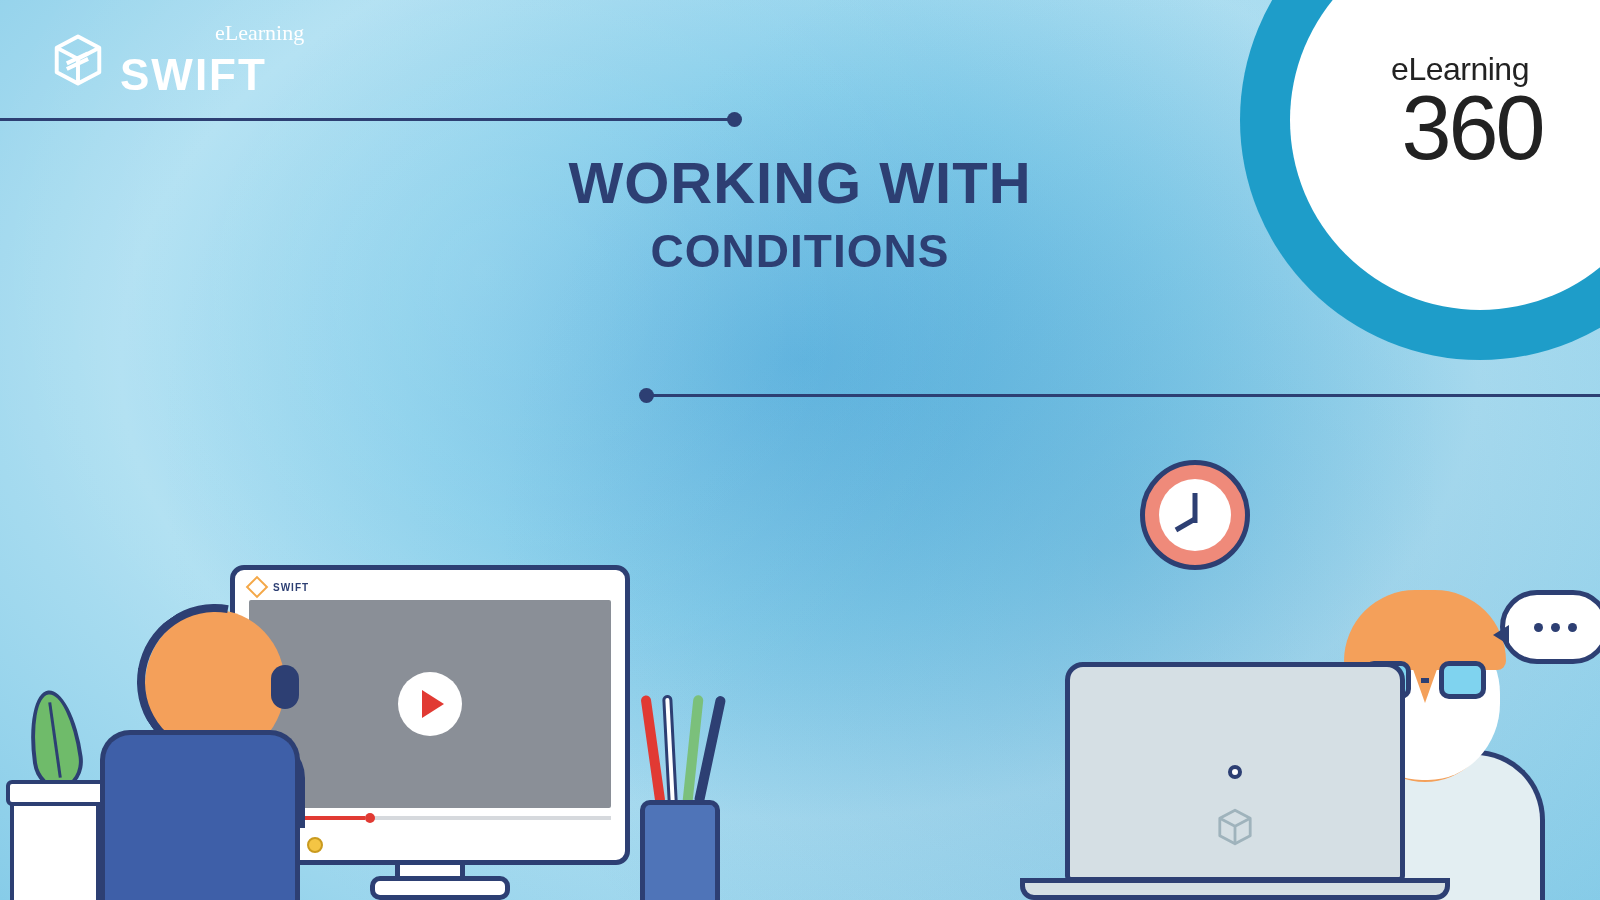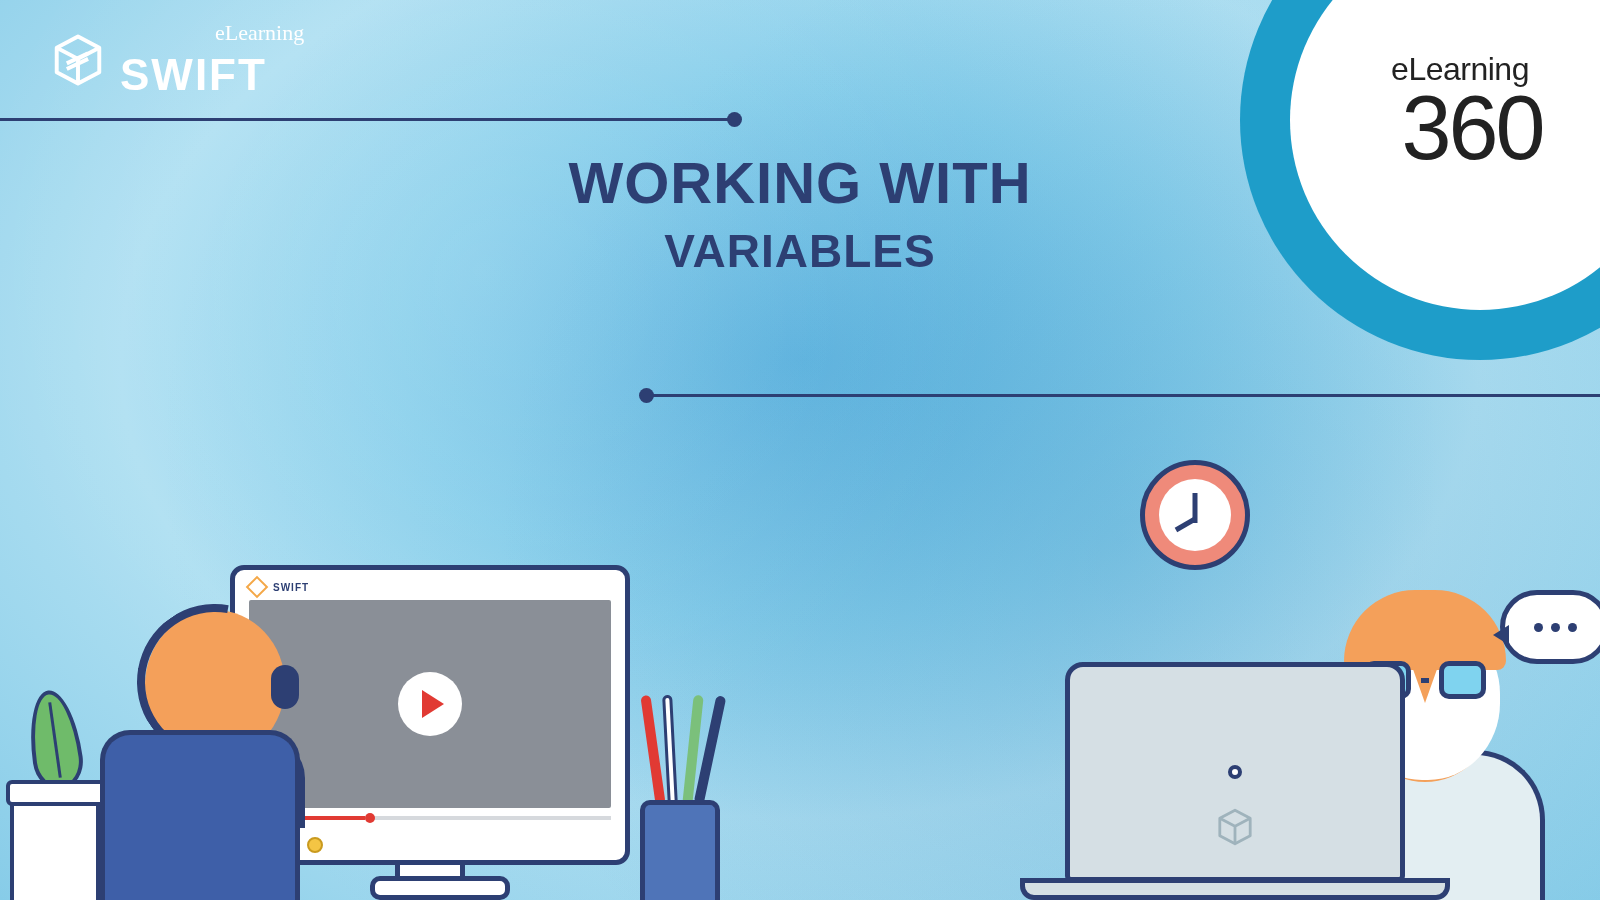--- a/index.html
+++ b/index.html
@@ -365,21 +365,21 @@
 <div class="badge-white">
   <div class="articulate">eLearning</div>
   <div class="n360">360</div>
 </div>
 
 <div class="rule-left"></div>
 <div class="rule-right"></div>
 
 <div class="title-block">
   <div class="l1">WORKING WITH</div>
-  <div class="l2">VARIABLES</div>
+  <div class="l2">CONDITIONS</div>
 </div>
 
 <div class="scene-left">
   <div class="leaf"></div>
   <div class="plant-pot"></div>
 
   <div class="monitor-stand"></div>
   <div class="monitor">
     <div class="monitor-header">
       <div class="mini-logo"></div>

